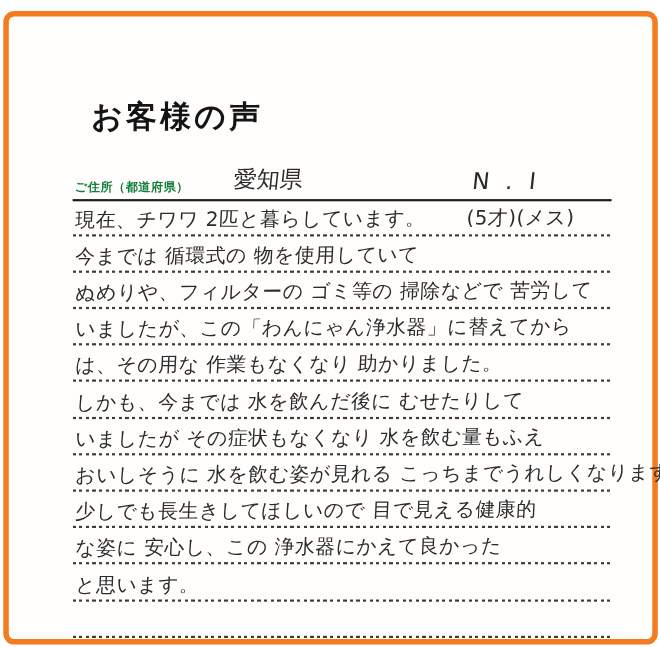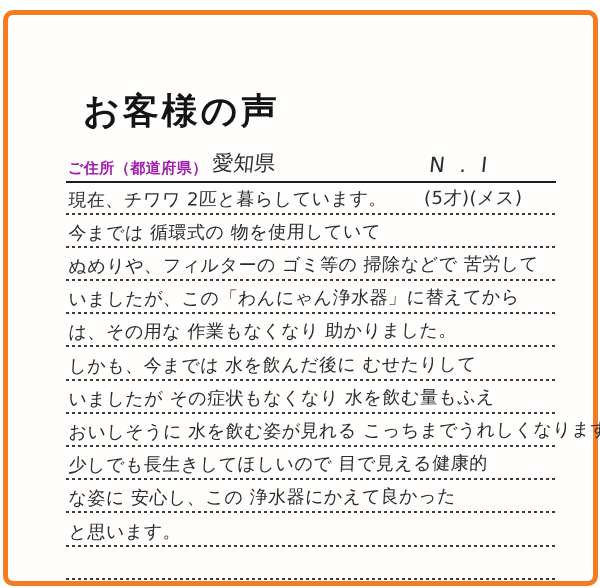--- a/index.html
+++ b/index.html
@@ -24,39 +24,39 @@
     border: 5px solid #f47b20;
     border-radius: 10px;
     background: #fffefd;
   }
   .title {
     position: absolute;
     left: 75px;
     top: 72px;
     font-family: "DejaVu Serif", "Liberation Serif", serif;
     font-weight: 700;
-    font-size: 36px;
+    font-size: 28px;
     letter-spacing: 3px;
     color: #141414;
   }
   .form-row {
     position: absolute;
     left: 58px;
     top: 132px;
     width: 490px;
     height: 34px;
     border-bottom: 2.5px solid #1c1c1c;
   }
   .form-row .label {
     position: absolute;
     bottom: 3px;
     font-weight: 700;
-    font-size: 15px;
+    font-size: 11px;
     letter-spacing: 0.5px;
-    color: #a21caf;
+    color: #15803d;
     white-space: nowrap;
   }
   .label-address { left: 2px; }
   .label-name { left: 239px; }
   .hand {
     font-family: "DejaVu Sans", "Liberation Sans", sans-serif;
     color: #2b2b2b;
     white-space: nowrap;
   }
   .form-row .value {

